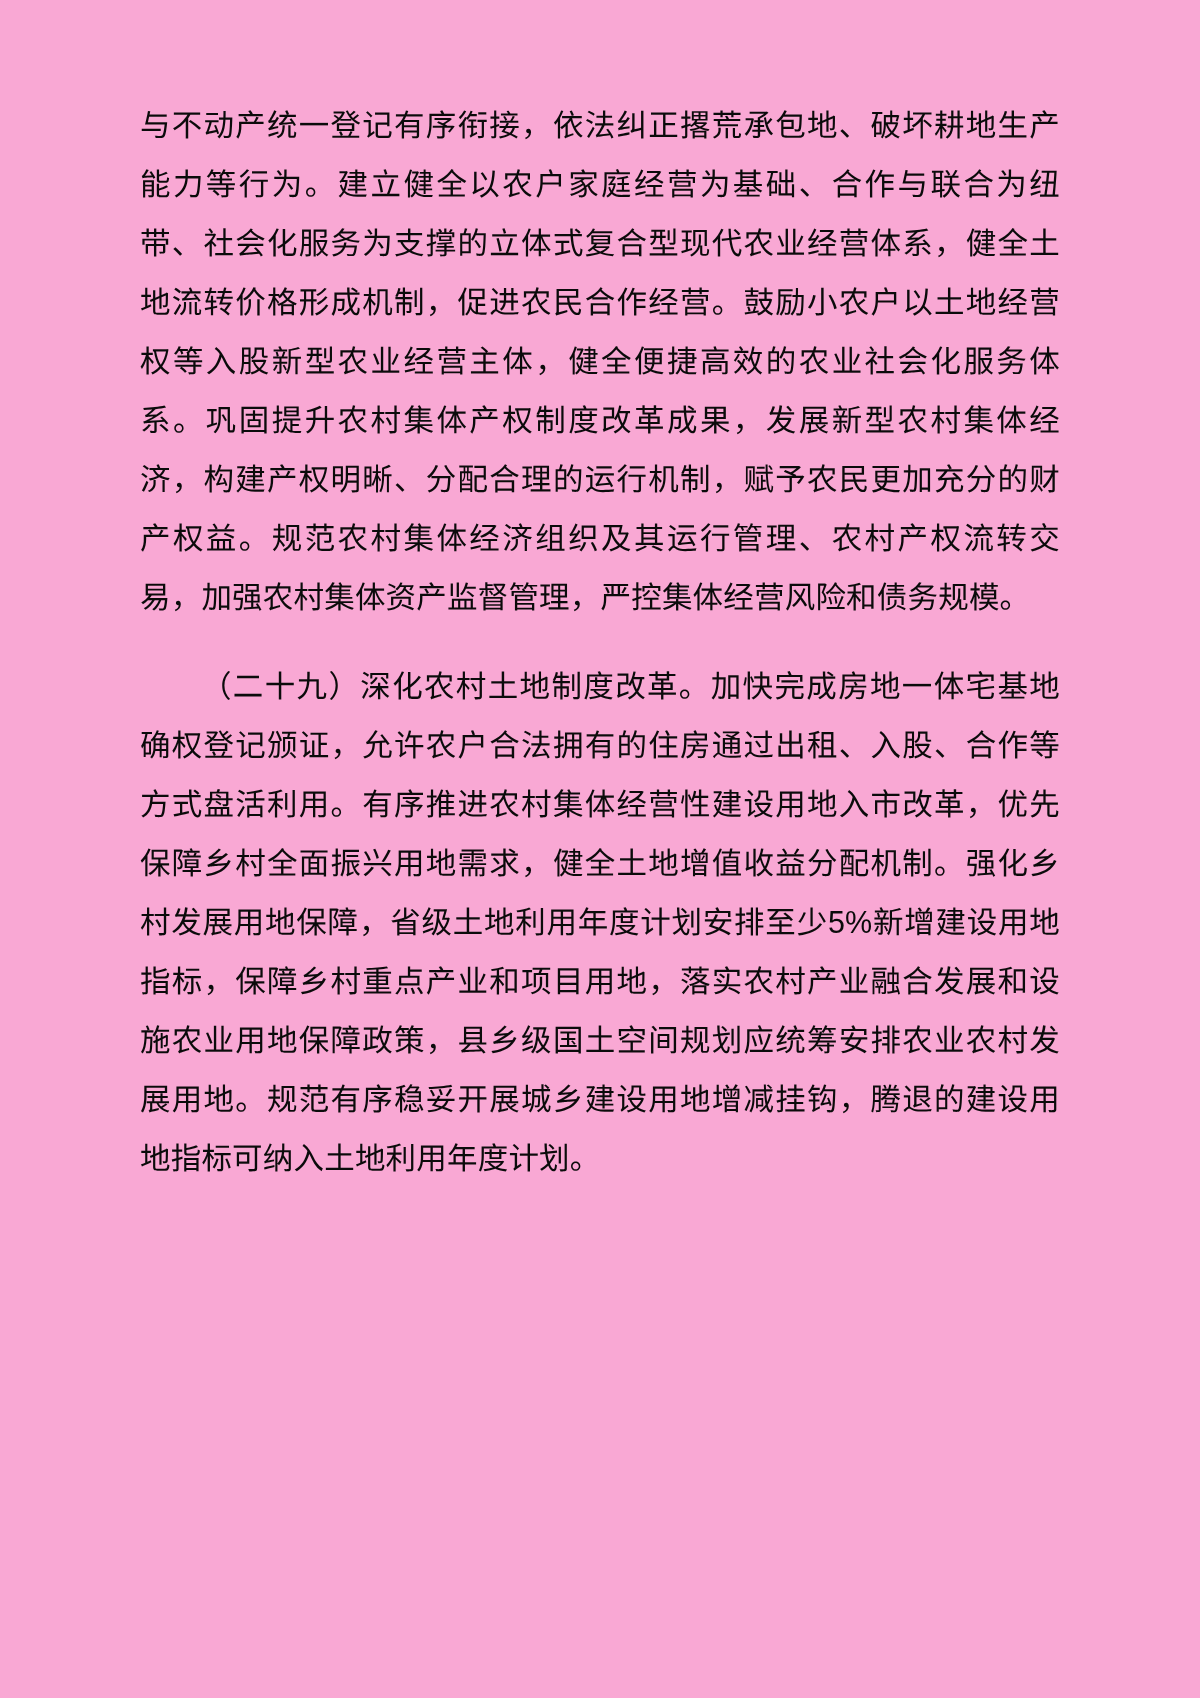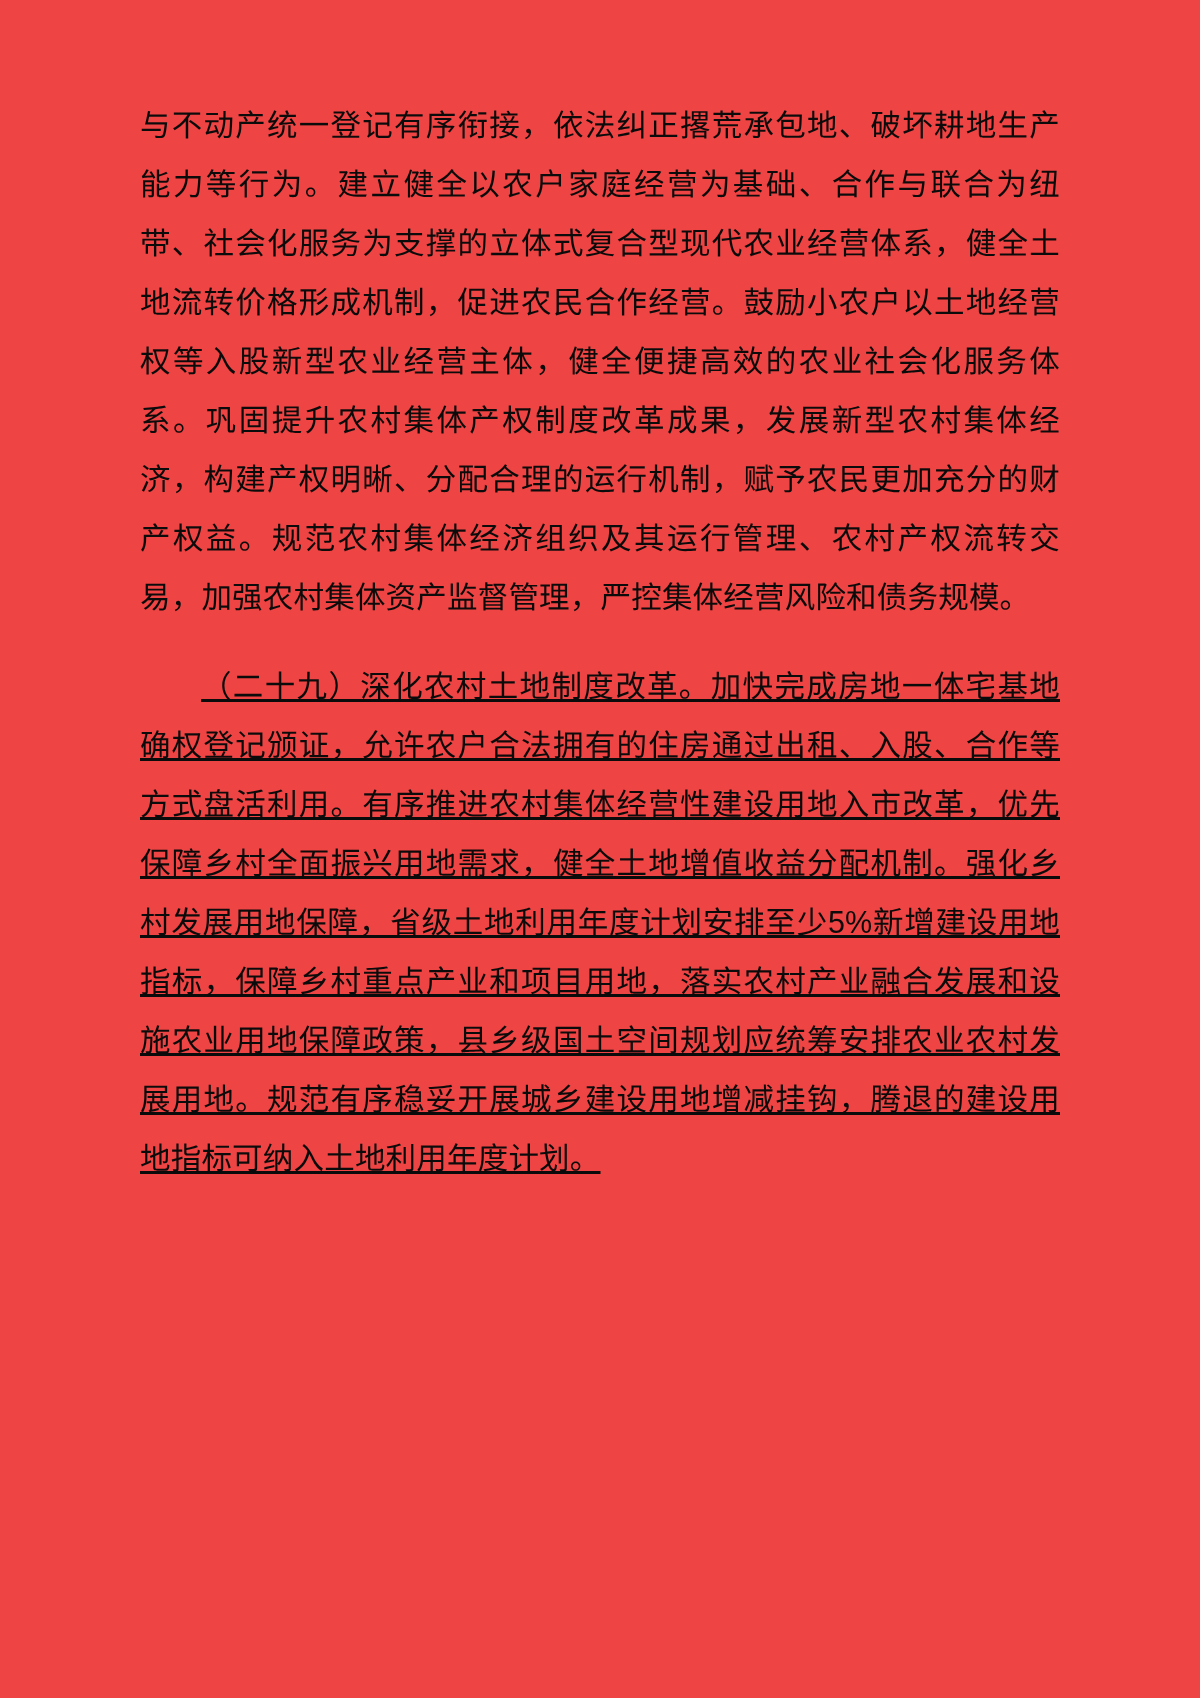--- a/index.html
+++ b/index.html
@@ -11,41 +11,40 @@
     width: 1200px;
     height: 1698px;
     font-family: "Liberation Serif", "DejaVu Serif", serif;
     color: #000000;
     overflow: hidden;
   }
   .page {
     position: relative;
     width: 1200px;
     height: 1698px;
-    background: #ef4444;
+    background: #f9a8d4;
     box-sizing: border-box;
     padding: 96px 140px 48px 140px;
   }
   .doc-body {
     width: 920px;
   }
   .para {
     font-size: 30.5px;
     line-height: 59px;
     letter-spacing: 0.2px;
     text-align: justify;
     text-justify: inter-ideograph;
     margin: 0 0 0 0;
     color: #0b0b0b;
     font-family: "Liberation Sans", "DejaVu Sans", sans-serif;
     font-weight: 400;
   }
   .para + .para {
     margin-top: 30px;
-    text-decoration: underline;
   }
   .indent {
     text-indent: 61px;
   }
 </style>
 </head>
 <body>
 
 <div class="page">
   <div class="doc-body">

